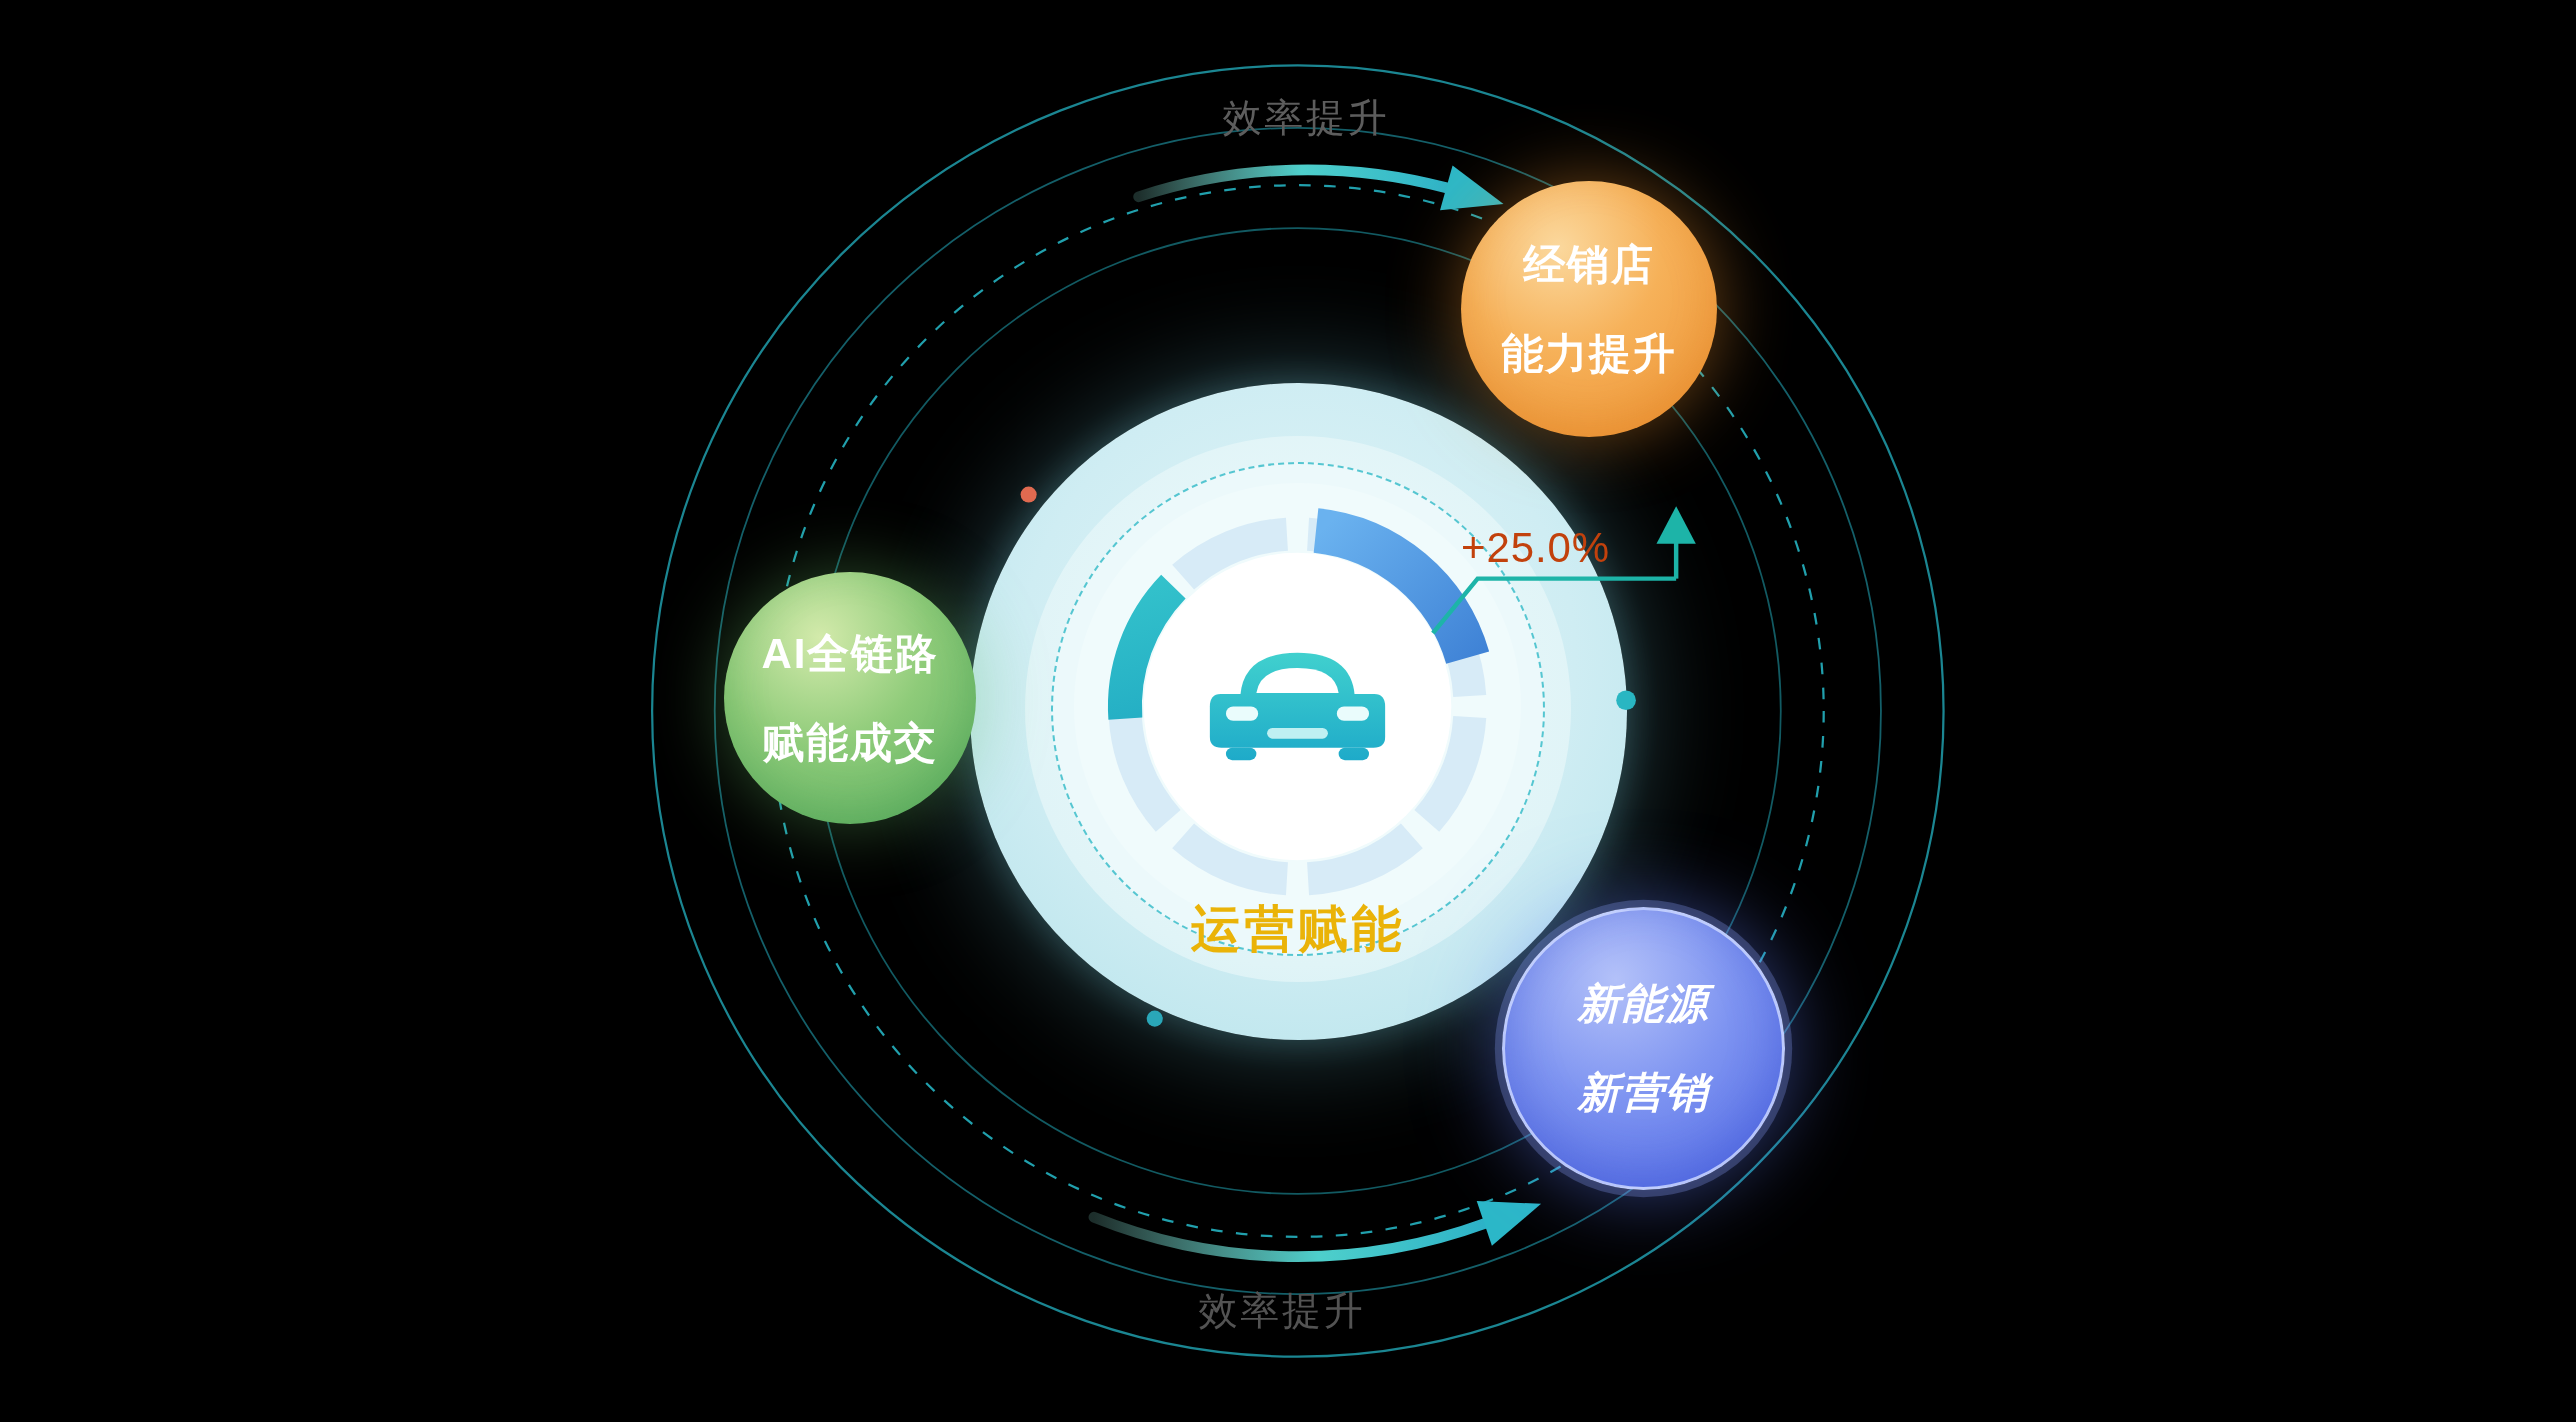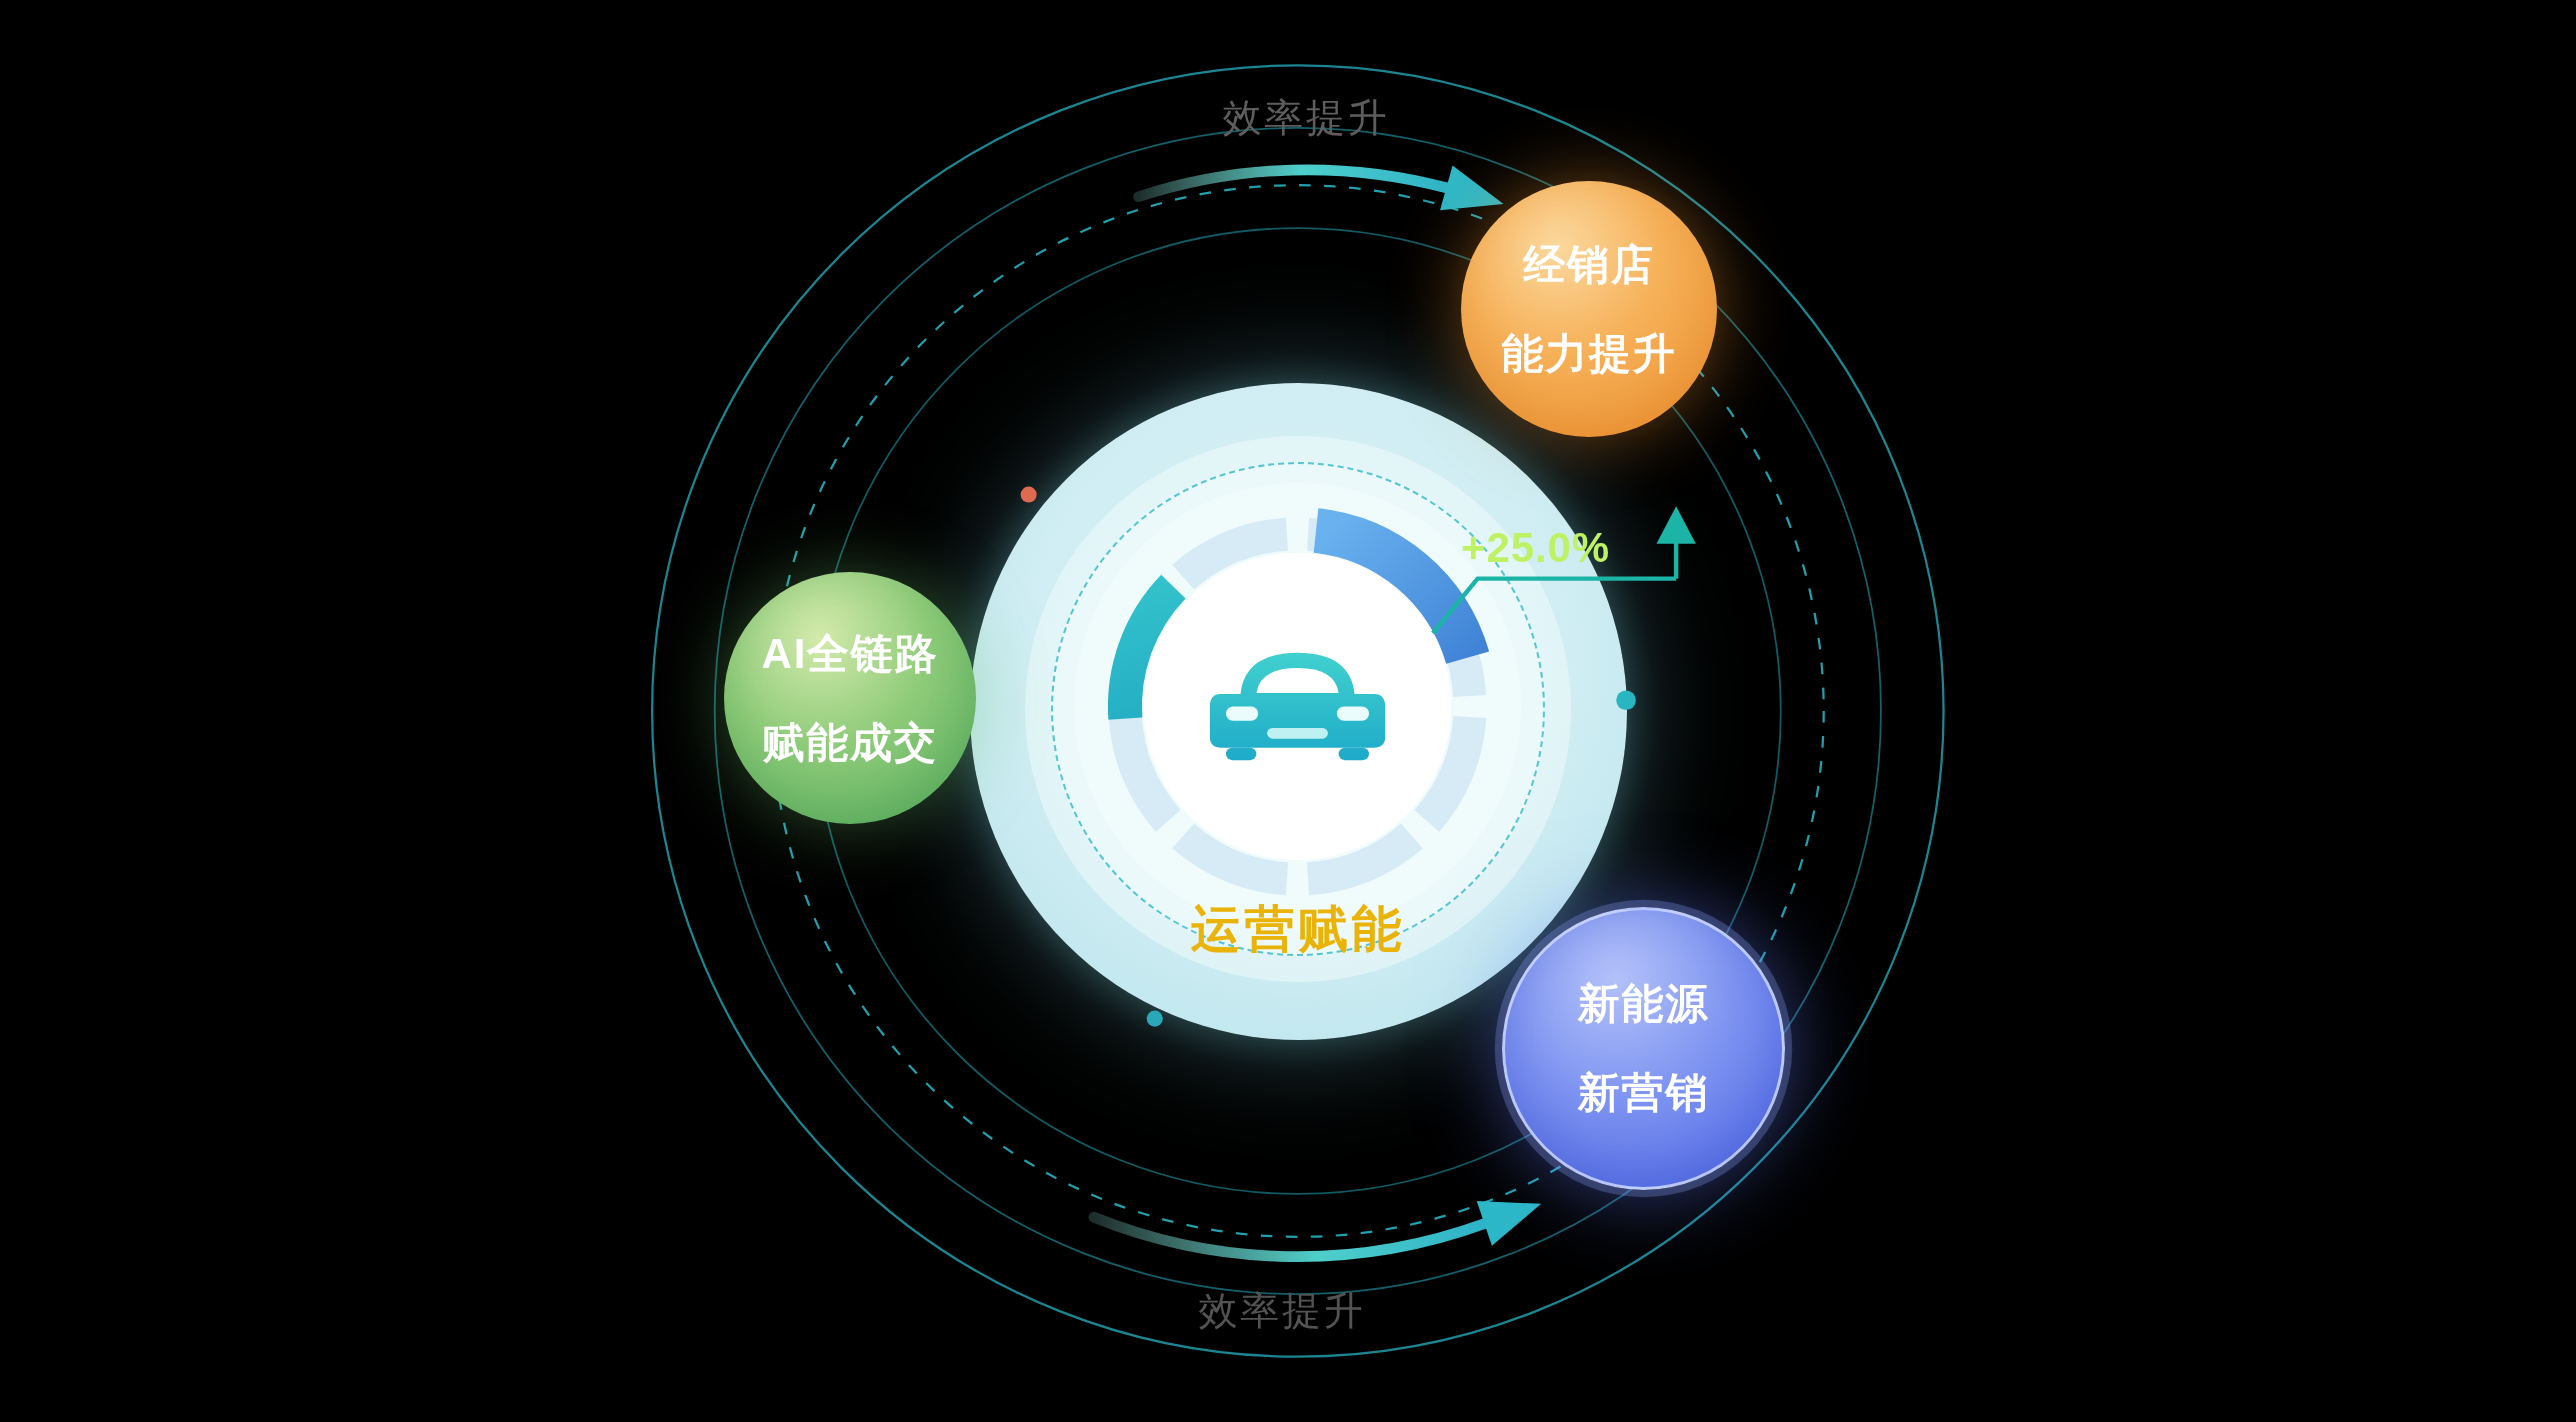--- a/index.html
+++ b/index.html
@@ -27,21 +27,21 @@
   }
   .gauge-svg{left:1065px;top:474px;}
   .center-label{
     left:1119px;top:896px;width:358px;text-align:center;
     font-size:50px;font-weight:700;color:#eab308;letter-spacing:3.6px;
   }
 
   
   .metric{
     left:1419px;top:524px;width:233px;text-align:center;
-    font-size:42px;font-weight:700;color:#bef264;letter-spacing:0.9px;
+    font-size:42px;font-weight:400;color:#c2410c;letter-spacing:0.9px;
   }
 
   
   .orbit-label{
     width:286px;text-align:center;font-size:39px;letter-spacing:2.7px;font-weight:400;
   }
   .orbit-label.top{left:1163px;top:91px;color:#5d5d5d;}
   .orbit-label.bottom{left:1139px;top:1284px;color:#535353;}
 
   
@@ -61,20 +61,21 @@
     box-shadow:0 0 72px rgba(110,195,110,.4), inset 0 -12.5px 43px rgba(50,130,60,.22);
     text-align:right;
   }
   .bubble-nev{
     box-sizing:border-box;
     left:1502px;top:907px;width:283px;height:283px;
     background:radial-gradient(circle at 40% 25%, #b3c1f9 0%, #7e94f1 45%, #4f68e6 100%);
     border:3.6px solid rgba(205,216,255,.8);
     box-shadow:0 0 0 7.2px rgba(140,160,250,.28), 0 0 85px rgba(100,130,255,.55),
                inset 0 -14.3px 49px rgba(40,60,190,.28);
+    font-style:italic;
   }
 </style>
 </head>
 <body>
 
 <div class="stage">
 
   <svg class="layer" width="2576" height="1422" viewBox="0 0 2880 1590">
     <defs>
       <linearGradient id="arrTop" gradientUnits="userSpaceOnUse" x1="1273" y1="230" x2="1681" y2="210">

